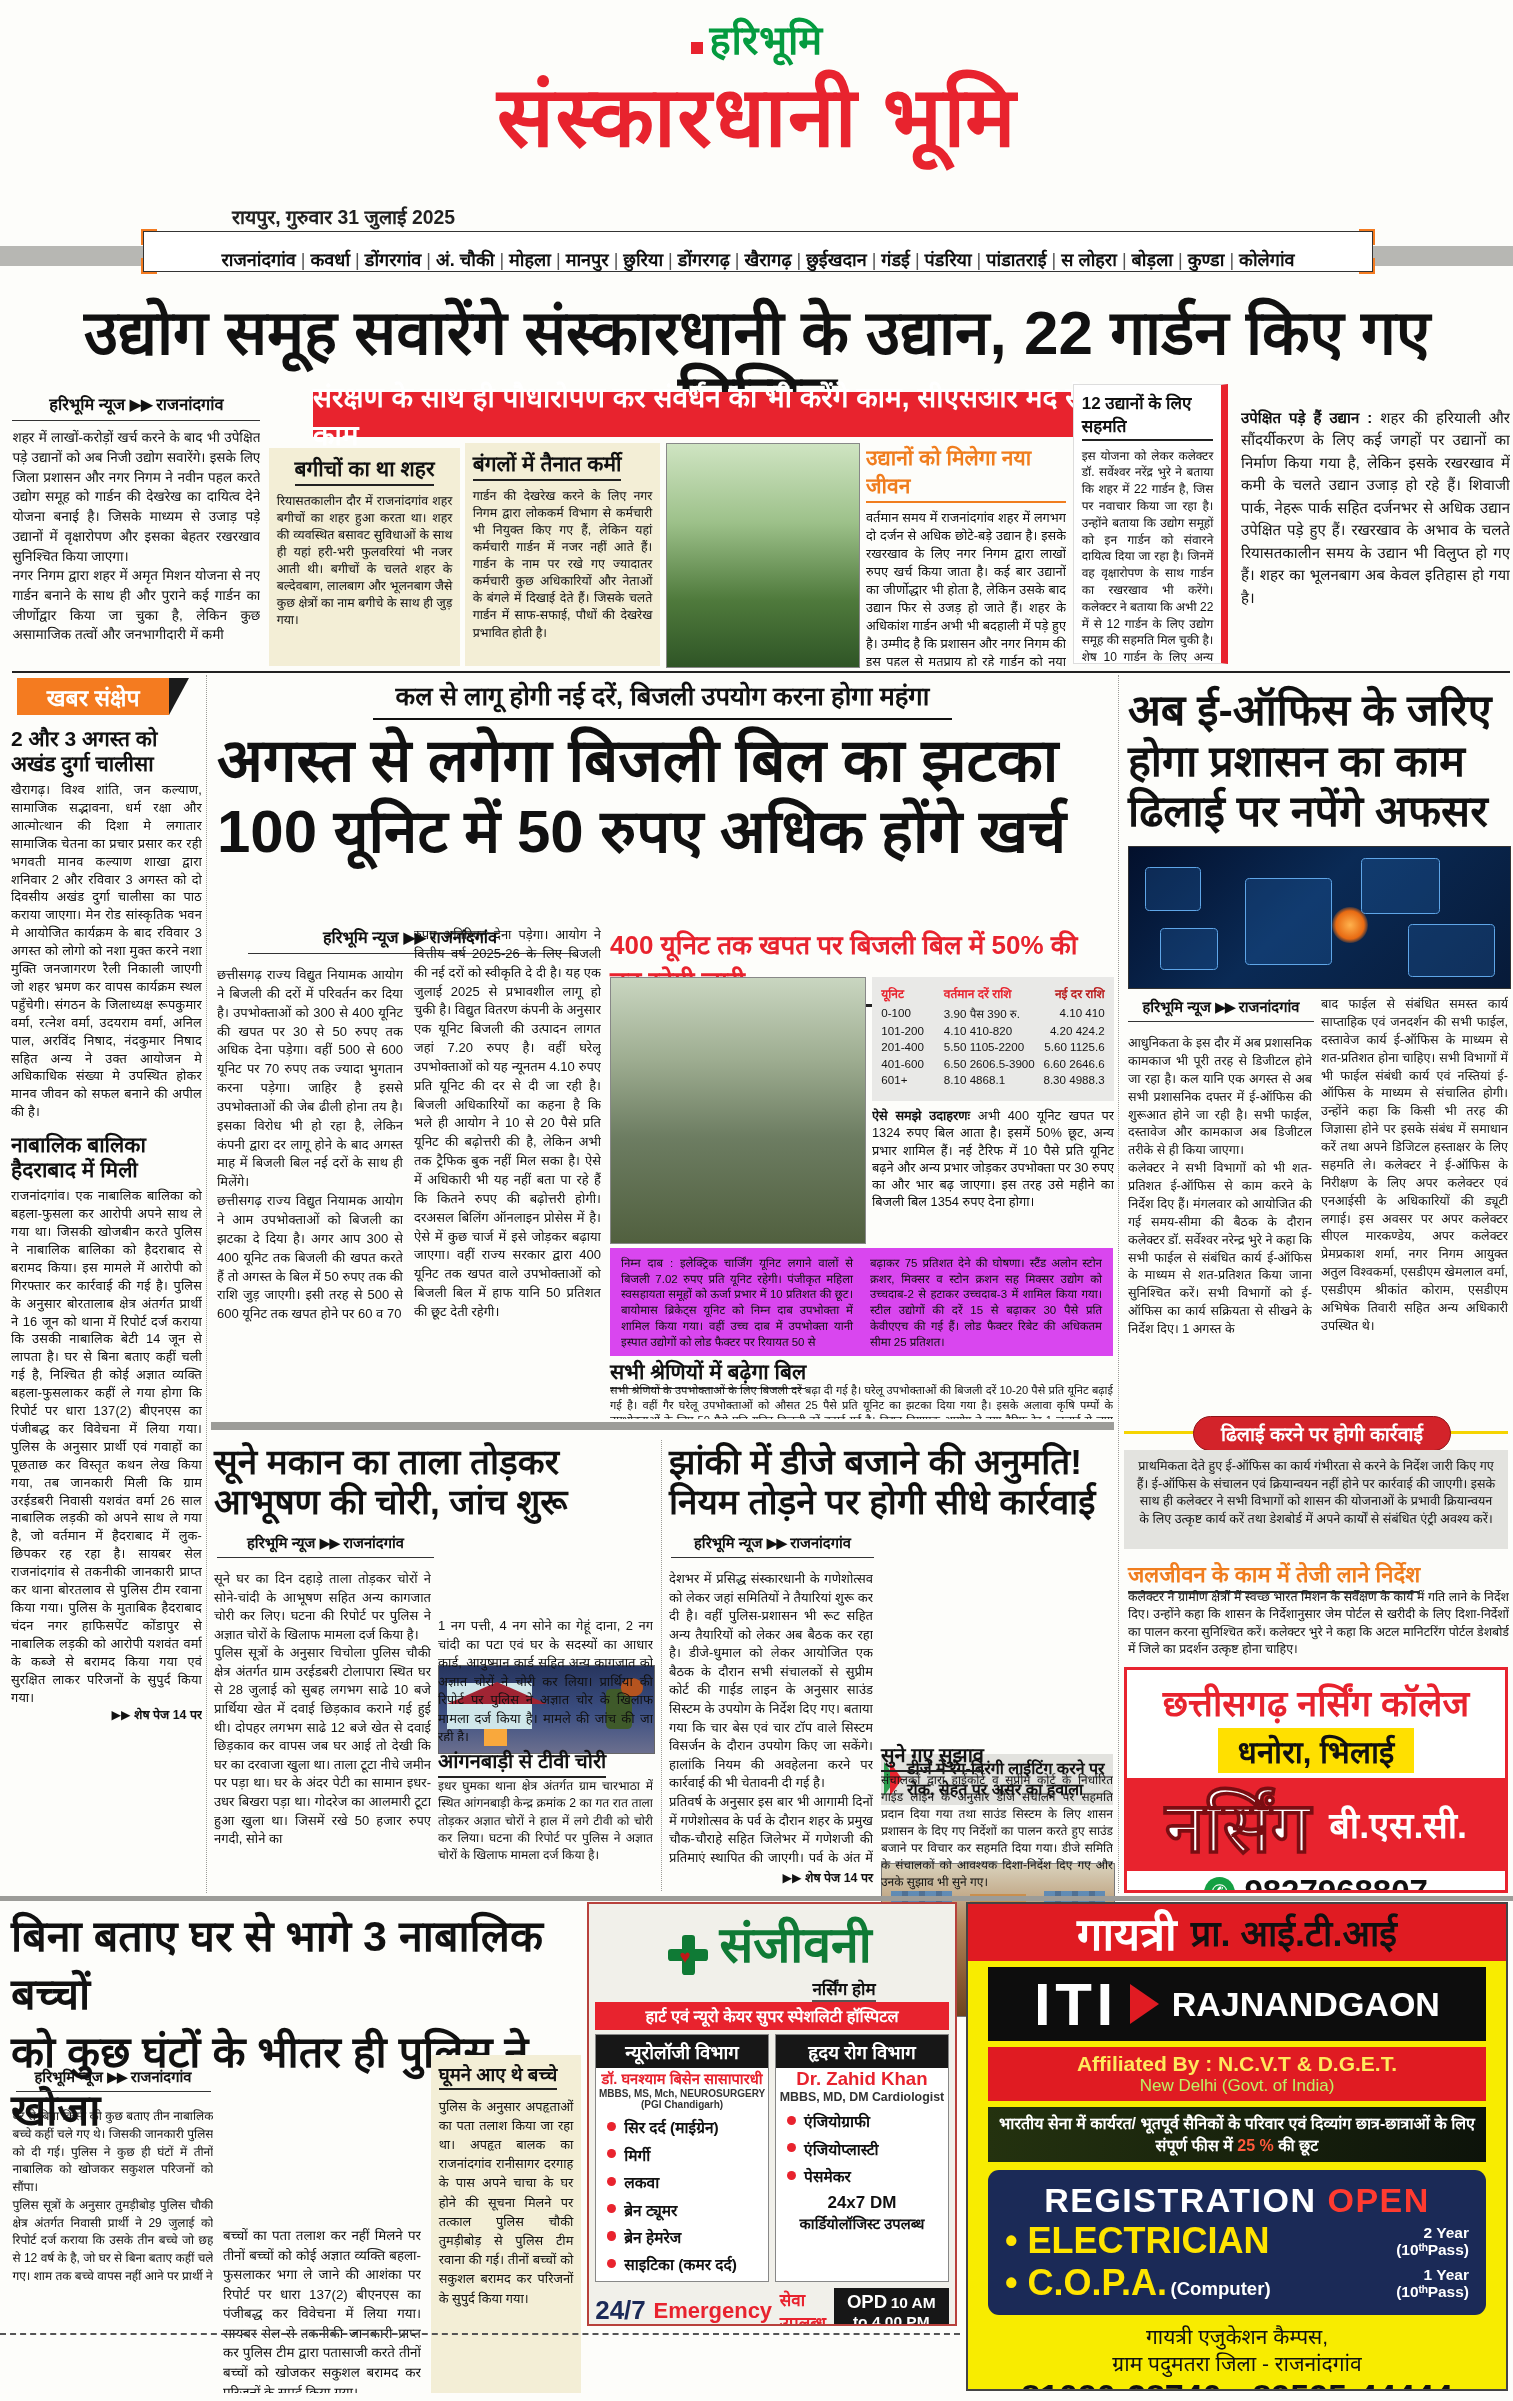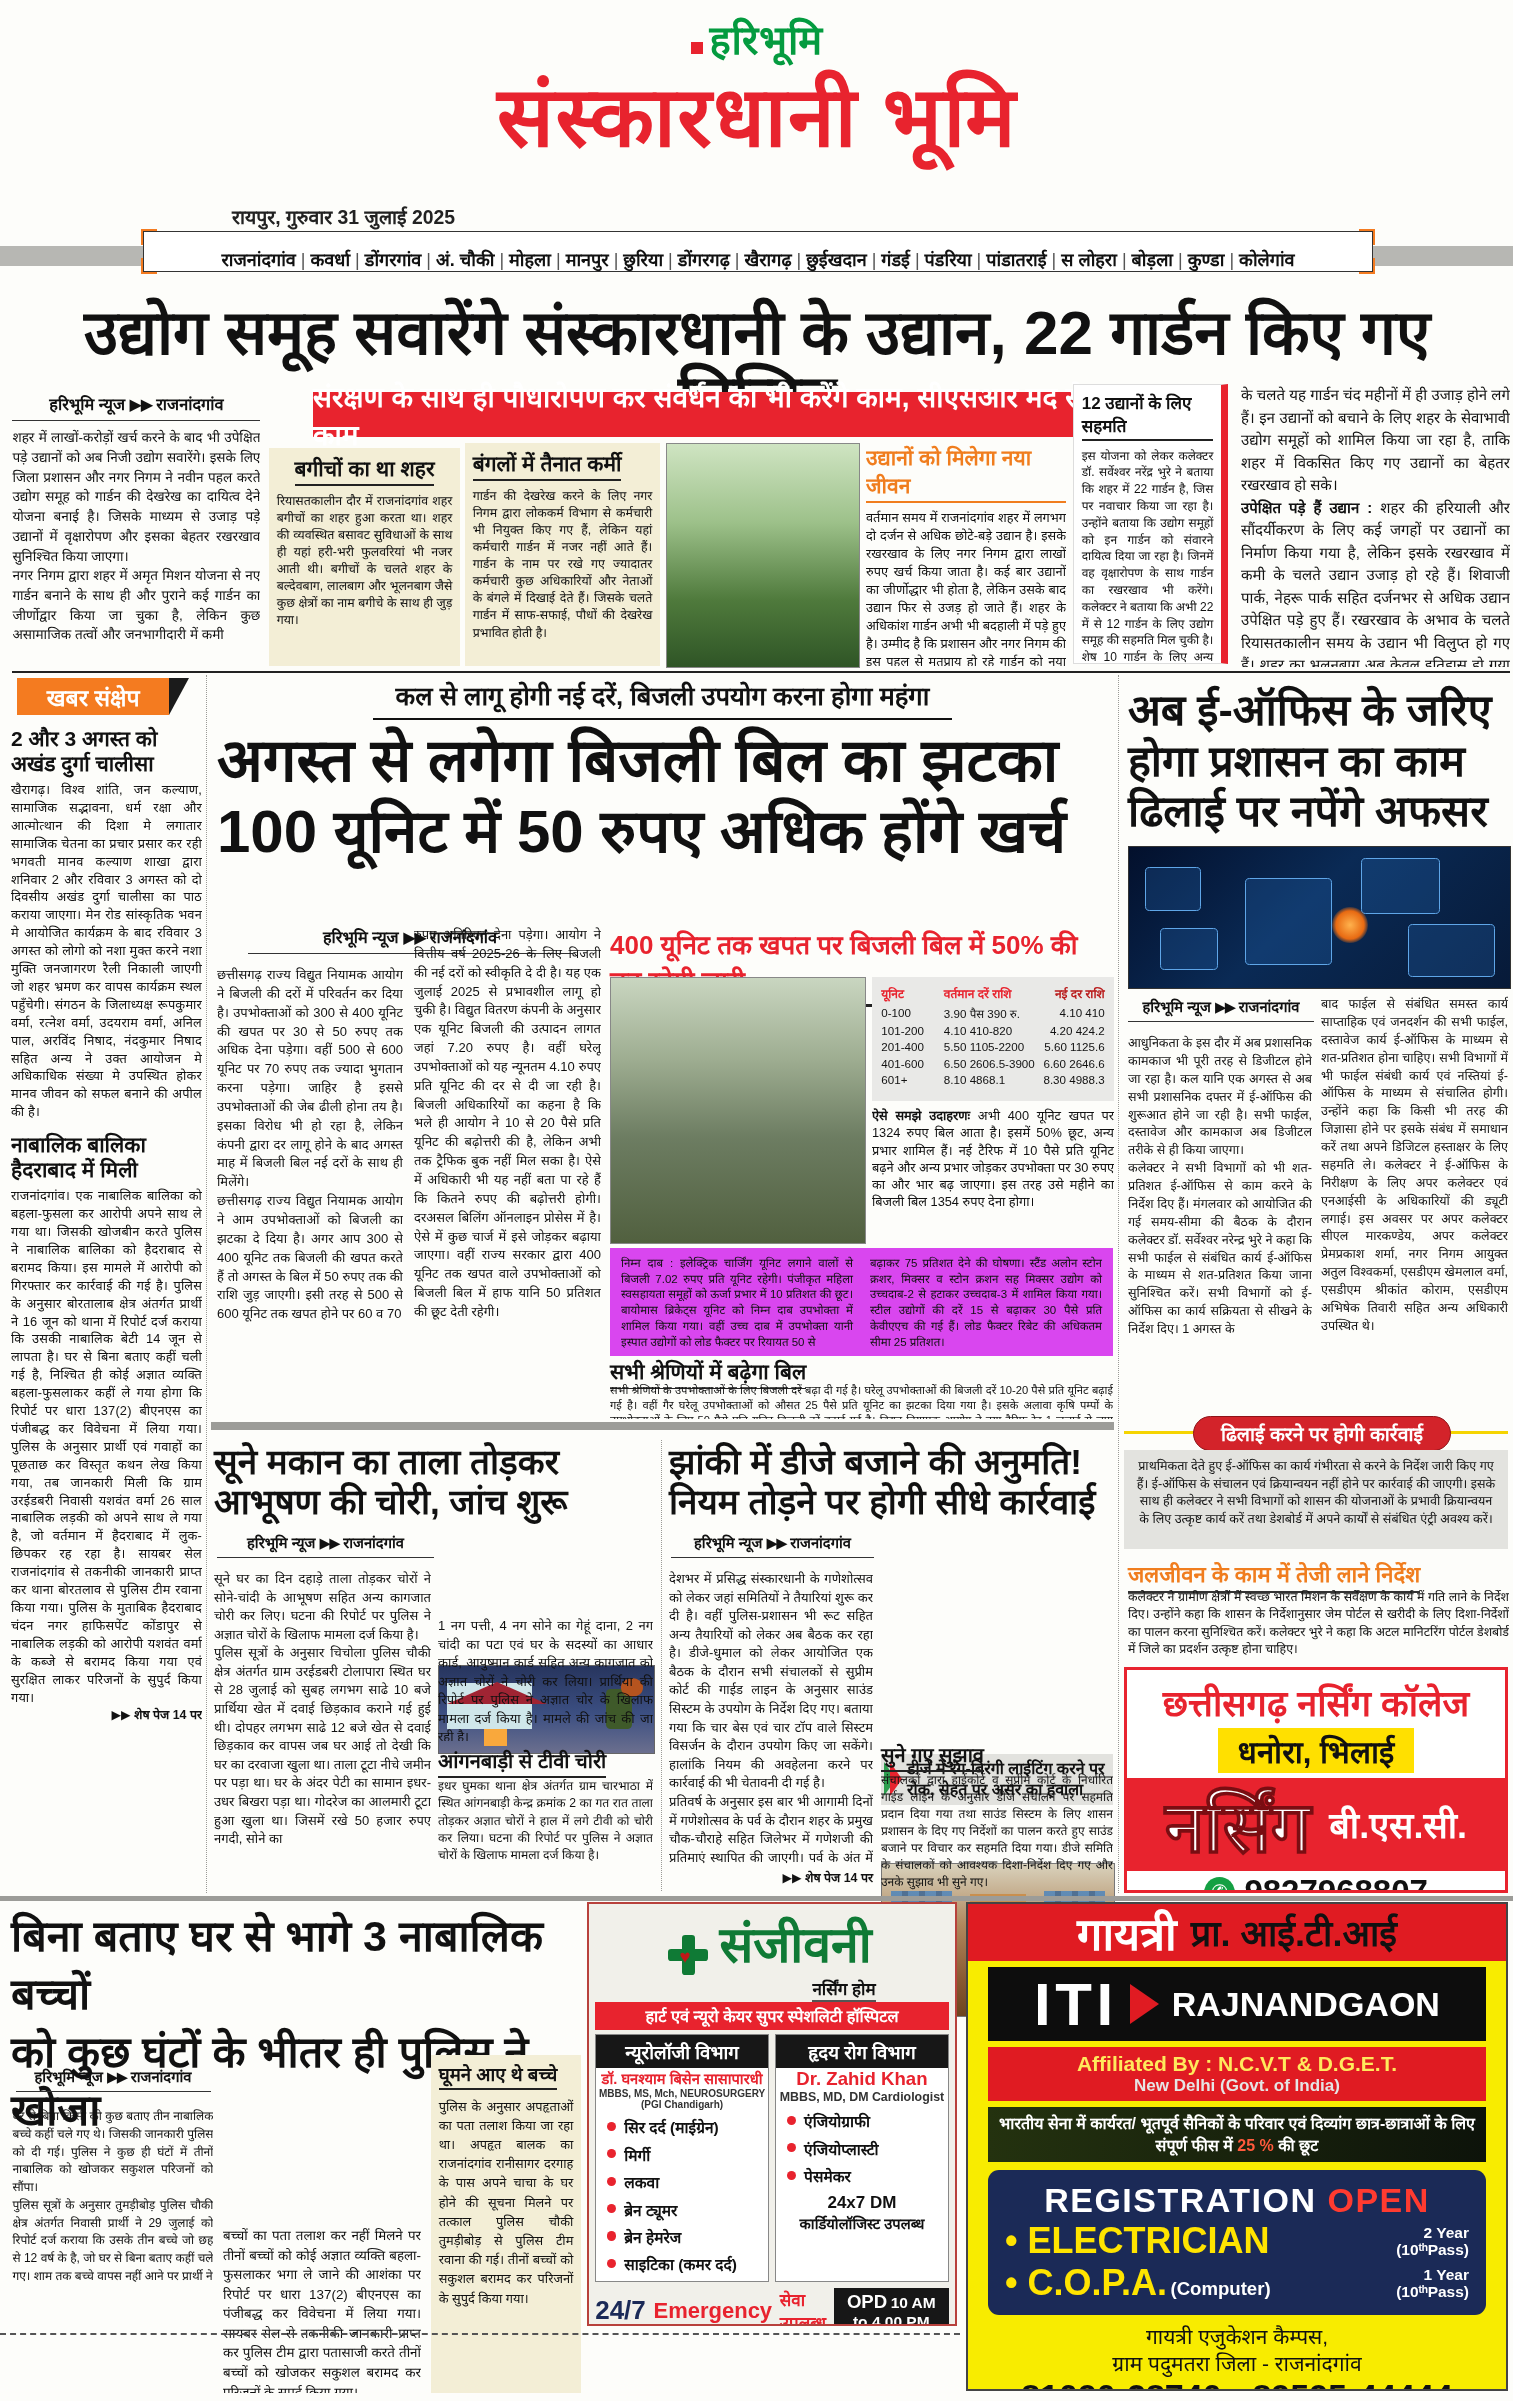--- a/index.html
+++ b/index.html
@@ -117,21 +117,21 @@
   .iti{background:#f8ec00;border:2.3px solid #444;}
   .iti .rstrip{background:#e01b22;display:flex;align-items:center;justify-content:center;gap:14px;}
   .iti .g1{color:#fff;font-size:45px;font-weight:900;}
   .iti .g2{color:#111;font-size:36px;font-weight:900;}
   .iti .blackbox{background:#0d0d0d;color:#fff;display:flex;align-items:center;justify-content:center;gap:12.4px;}
   .iti .itxt{font-size:60px;font-weight:900;letter-spacing:4.6px;}
   .iti .arrow{width:0;height:0;border-top:20px solid transparent;border-bottom:20px solid transparent;border-left:29px solid #e01b22;}
   .iti .rj{font-size:34px;font-weight:900;}
   .iti .aff{background:#e01b22;text-align:center;padding:4.6px 0;}
   .iti .aff .a1{color:#ffe95c;font-size:21px;font-weight:900;}
-  .iti .aff .a2{color:#e5e5e5;font-size:17px;font-weight:bold;}
+  .iti .aff .a2{color:#bef264;font-size:17px;font-weight:normal;}
   .iti .army{background:linear-gradient(90deg,#24320f,#0d130a);color:#fff;font-size:16px;font-weight:bold;text-align:center;padding:6.2px 11px;line-height:1.35;}
   .iti .army .pct{color:#ff5a3c;}
   .iti .navy{background:#1b2a57;border-radius:11px;color:#fff;padding:11px 17px;}
   .iti .reg{font-size:34px;font-weight:900;letter-spacing:1.5px;}
   .iti .reg .open{color:#ff3b30;}
   .iti .course{color:#ffe400;font-size:36px;font-weight:900;}
   .iti .dur{color:#fff;font-size:15.5px;font-weight:bold;text-align:right;line-height:1.1;}
   .iti .campus{font-size:21px;font-weight:400;text-align:center;line-height:1.3;}
   .iti .phones{font-size:34px;font-weight:900;text-align:center;}
   .dashline{border-top:2.3px dashed #555;}
@@ -191,21 +191,21 @@
     <div class="j" style="font-size:12.8px;line-height:1.4;">वर्तमान समय में राजनांदगांव शहर में लगभग दो दर्जन से अधिक छोटे-बड़े उद्यान है। इसके रखरखाव के लिए नगर निगम द्वारा लाखों रुपए खर्च किया जाता है। कई बार उद्यानों का जीर्णोद्धार भी होता है, लेकिन उसके बाद उद्यान फिर से उजड़ हो जाते हैं। शहर के अधिकांश गार्डन अभी भी बदहाली में पड़े हुए है। उम्मीद है कि प्रशासन और नगर निगम की इस पहल से मृतप्राय हो रहे गार्डन को नया जीवन मिलेगा।</div>
   </div>
 
   <div class="abs consent clip" style="left:1073px;top:384px;width:155px;height:280px;padding:6.2px 7.7px;box-sizing:border-box;">
     <div><span class="box-title" style="font-size:17px;">12 उद्यानों के लिए सहमति</span></div>
     <div class="j" style="font-size:12px;line-height:1.4;">इस योजना को लेकर कलेक्टर डॉ. सर्वेश्वर नरेंद्र भुरे ने बताया कि शहर में 22 गार्डन है, जिस पर नवाचार किया जा रहा है। उन्होंने बताया कि उद्योग समूहों को इन गार्डन को संवारने दायित्व दिया जा रहा है। जिनमें वह वृक्षारोपण के साथ गार्डन का रखरखाव भी करेंगे। कलेक्टर ने बताया कि अभी 22 में से 12 गार्डन के लिए उद्योग समूह की सहमति मिल चुकी है। शेष 10 गार्डन के लिए अन्य उद्योगों से बात चल रही है।</div>
   </div>
 
   <div class="abs clip" style="left:1241px;top:384px;width:269px;height:283px;">
     <div class="j" style="font-size:15px;line-height:1.5;">
-      <span>के चलते यह गार्डन चंद महीनों में ही उजाड़ होने लगे हैं। इन उद्यानों  को बचाने के लिए शहर के सेवाभावी उद्योग समूहों को शामिल किया जा रहा है, ताकि शहर में विकसित किए गए उद्यानों का बेहतर रखरखाव हो सके।</span><br>
+      <br>
       <b>उपेक्षित पड़े हैं उद्यान :</b>
       <span>शहर की हरियाली और सौंदर्यीकरण के लिए कई जगहों पर उद्यानों का निर्माण किया गया है, लेकिन इसके रखरखाव में कमी के चलते उद्यान उजाड़ हो रहे हैं। शिवाजी पार्क, नेहरू पार्क सहित दर्जनभर से अधिक उद्यान उपेक्षित पड़े हुए हैं। रखरखाव के अभाव के चलते रियासतकालीन समय के उद्यान भी विलुप्त हो गए हैं। शहर का भूलनबाग अब केवल इतिहास हो गया है।</span>
     </div>
   </div>
 
   <div class="abs thin-rule" style="left:11.6px;top:671px;width:1498px;height:1.5px;"></div>
 
   <div class="abs vdot" style="left:206px;top:675px;height:1218px;"></div>
   <div class="abs clip" style="left:11px;top:678px;width:191px;height:1213px;">
     <div class="briefs-head" style="width:152px;height:37px;margin-left:6.2px;">

